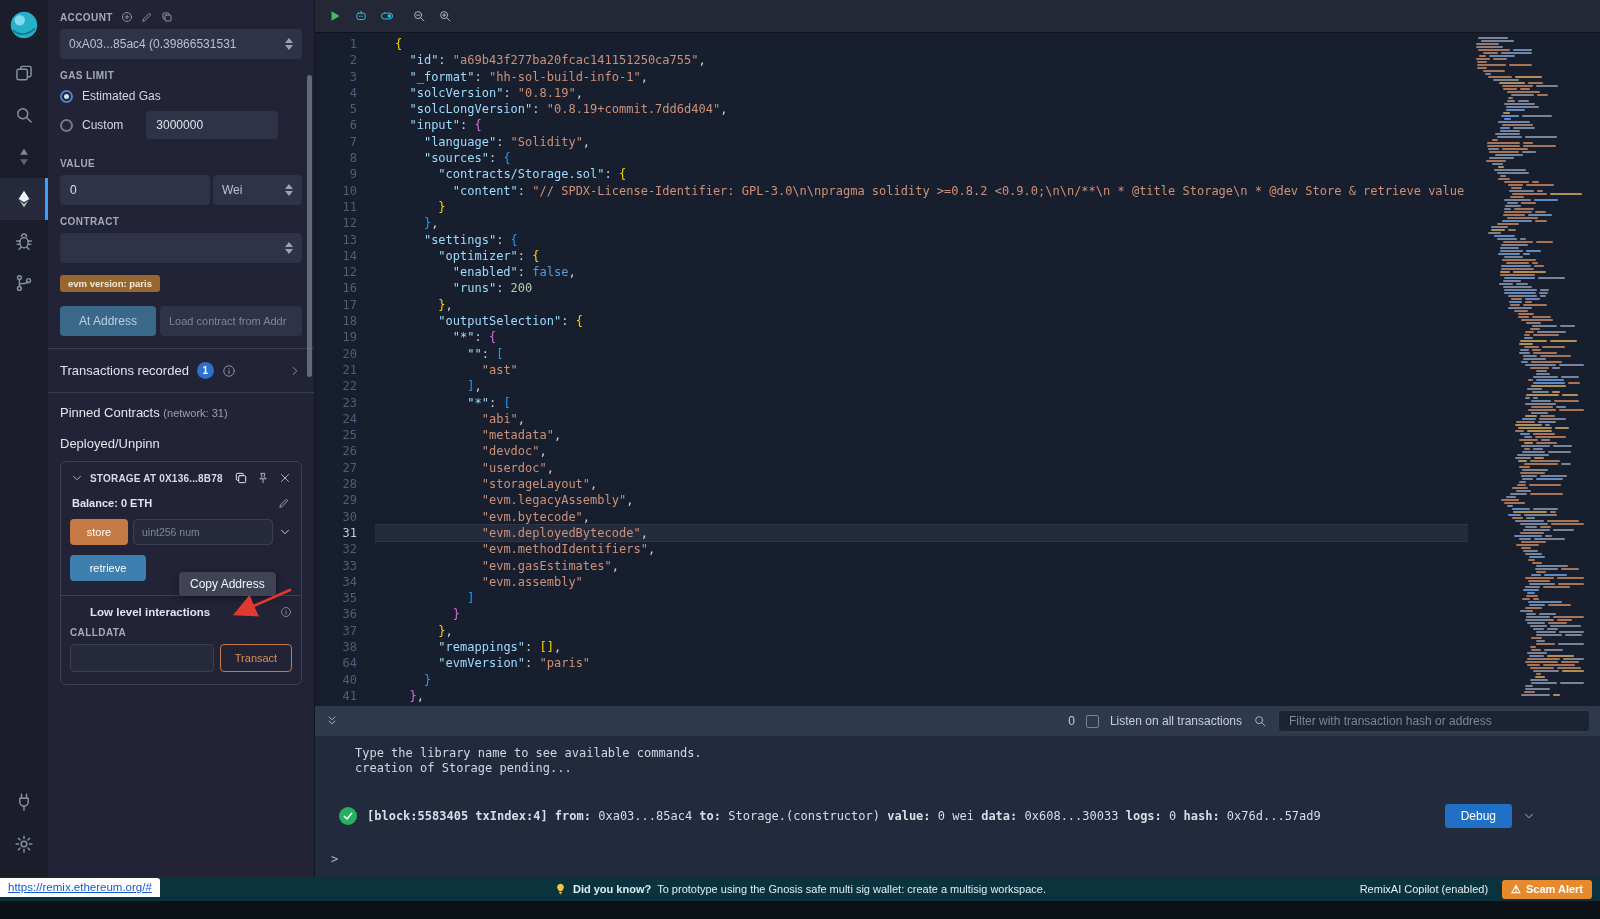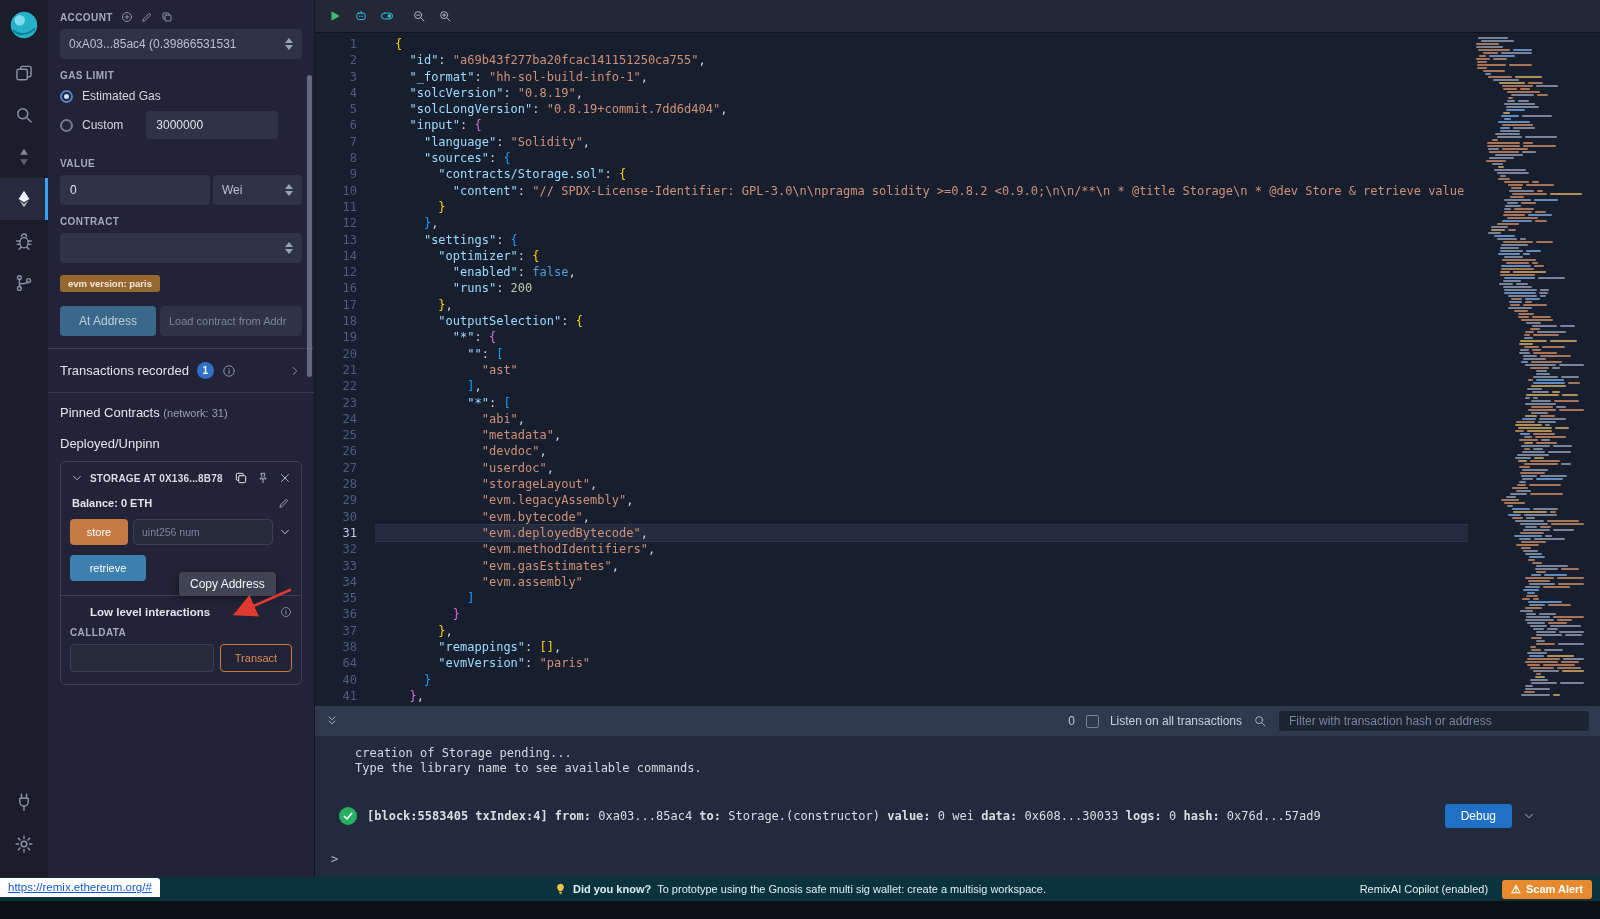--- a/index.html
+++ b/index.html
@@ -1289,22 +1289,22 @@
           <span class="checkbox"></span>
           <span class="listen-label">Listen on all transactions</span>
           <svg class="ic-sm" viewBox="0 0 24 24" style="color:#aab2c2">
               <circle cx="10.5" cy="10.5" r="6"></circle>
               <line x1="15" y1="15" x2="20.5" y2="20.5"></line>
             </svg>
           <input class="term-filter" placeholder="Filter with transaction hash or address" style="">
         </div>
       </div>
       <div class="term-body">
+        <div class="term-line">Type the library name to see available commands.</div>
         <div class="term-line">creation of Storage pending...</div>
-        <div class="term-line">Type the library name to see available commands.</div>
         <div class="tx-row">
           <span class="check-circle">
             <svg class="ic-xs" viewBox="0 0 24 24" style="stroke-width:3">
                 <polyline points="4.5 12.5 10 18 19.5 6.5"></polyline>
               </svg>
           </span>
           <div class="tx-text" id="tx-log"><span class="b">[block:5583405 txIndex:4]</span><span class="b"> from:</span><span> 0xa03...85ac4</span><span class="b"> to:</span><span> Storage.(constructor)</span><span class="b"> value:</span><span> 0 wei</span><span class="b"> data:</span><span> 0x608...30033</span><span class="b"> logs:</span><span> 0</span><span class="b"> hash:</span><span> 0x76d...57ad9</span></div>
           <button class="btn-debug">Debug</button>
           <svg class="ic-sm tx-chev" viewBox="0 0 24 24">
               <polyline points="6 9 12 15 18 9"></polyline>

